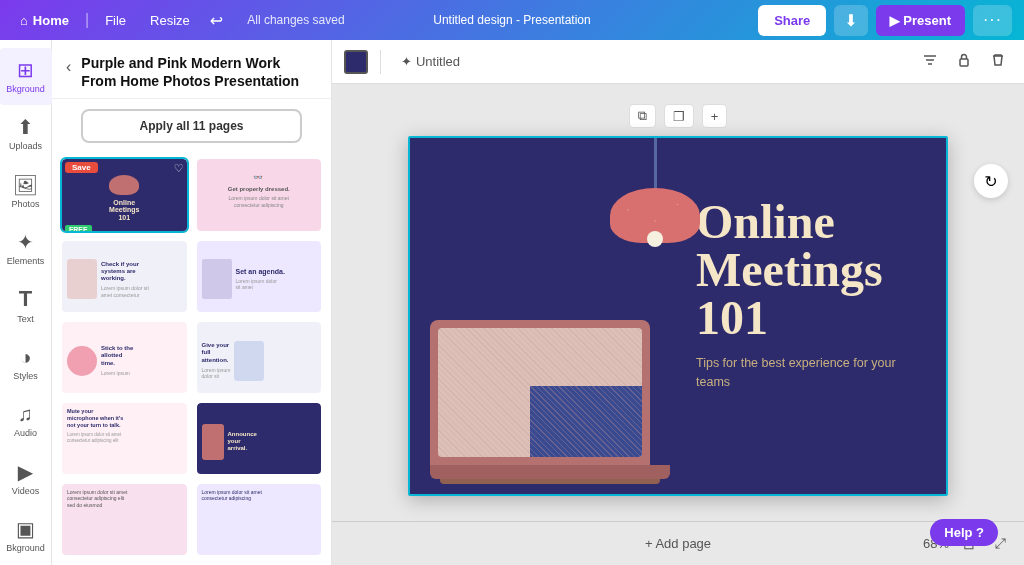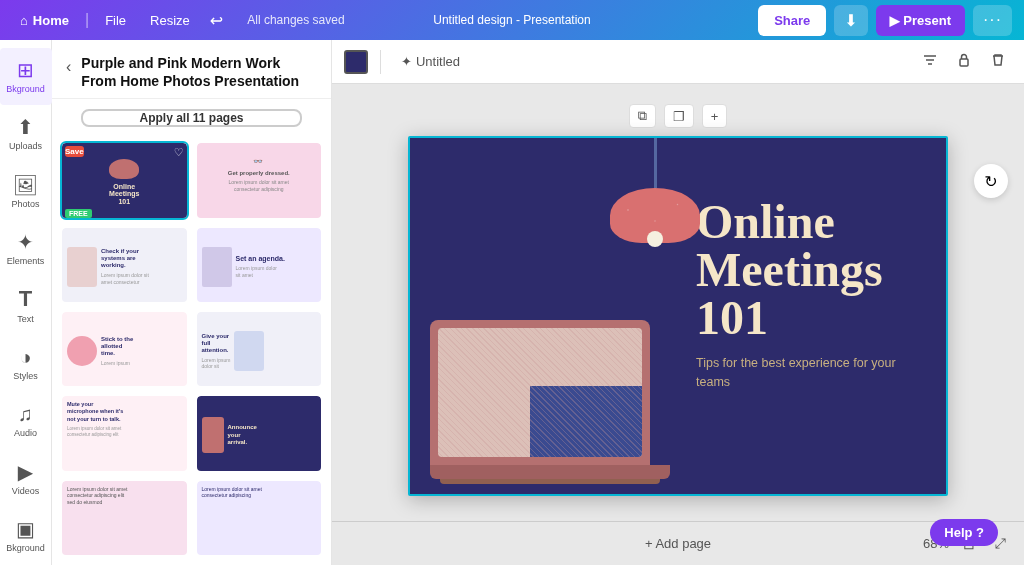--- a/index.html
+++ b/index.html
@@ -46,35 +46,35 @@
       display: flex; flex-direction: column; overflow: hidden;
     }
     .panel-header {
       display: flex; align-items: flex-start; padding: 14px 12px 8px;
       border-bottom: 1px solid #eee; gap: 8px;
     }
     .panel-back { background: none; border: none; cursor: pointer; color: #555; font-size: 16px; padding: 2px; margin-top: 2px; }
     .panel-title { font-size: 14px; font-weight: 700; color: #111; line-height: 1.3; }
     .apply-btn {
       margin: 10px 29px; background: white; border: 2px solid #ccc;
-      border-radius: 8px; font-size: 12px; font-weight: 600;
+      border-radius: 8px; padding: 8px; font-size: 12px; font-weight: 600;
       color: #333; cursor: pointer; text-align: center;
     }
     .template-grid {
       flex: 1; overflow-y: auto; padding: 4px 8px 8px; 
       display: grid; grid-template-columns: 1fr 1fr; gap: 6px;
     }
     .template-thumb {
       border-radius: 6px; overflow: hidden; cursor: pointer; position: relative;
       border: 2px solid transparent; transition: border-color 0.15s;
     }
     .template-thumb.active { border-color: #06b6d4; }
     
     .slide-thumb { width: 100%; aspect-ratio: 16/10; border-radius: 4px; overflow: hidden; position: relative; }
-    .save-badge { position: absolute; top: 3px; left: 3px; background: #e74c3c; color: white; font-size: 8px; font-weight: 700; padding: 1px 0; border-radius: 3px; z-index: 5; }
+    .save-badge { position: absolute; top: 3px; left: 3px; background: #e74c3c; color: white; font-size: 8px; font-weight: 700; padding: 1px 7px; border-radius: 3px; z-index: 5; }
     .heart-icon { position: absolute; top: 3px; right: 3px; color: rgba(255,255,255,0.7); font-size: 11px; }
     .free-badge { position: absolute; bottom: 3px; left: 3px; background: #2ecc71; color: white; font-size: 7px; font-weight: 700; padding: 1px 4px; border-radius: 2px; }
 
     
     .canvas-area {
       flex: 1; background: #e8e8e8; display: flex; flex-direction: column; overflow: hidden;
     }
     .canvas-toolbar {
       height: 44px; background: white; border-bottom: 1px solid #ddd;
       display: flex; align-items: center; padding: 0 12px; gap: 8px;

